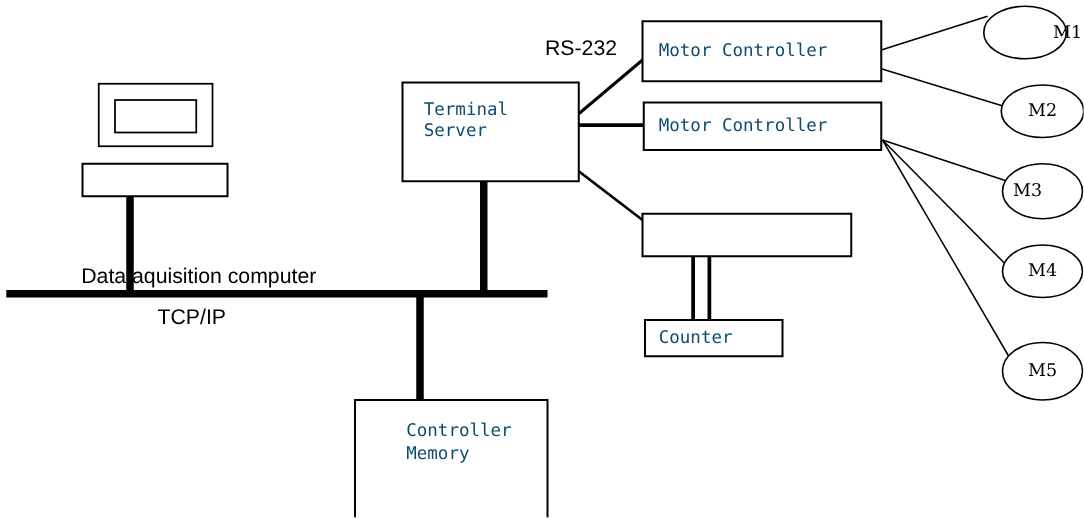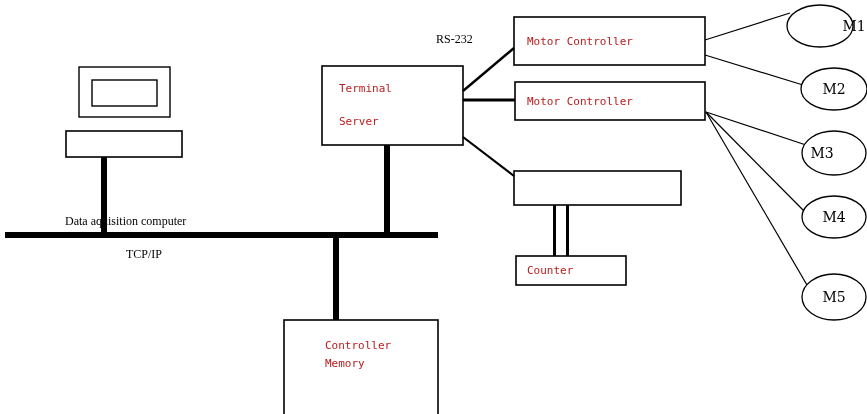--- a/index.html
+++ b/index.html
@@ -17,33 +17,33 @@
   }
   #svg-layer {
     position: absolute;
     left: 0;
     top: 0;
     width: 867px;
     height: 414px;
   }
   .node-label {
     position: absolute;
-    color: #b91c1c;
+    color: #0c4a6e;
     font-family: "DejaVu Sans Mono", "Liberation Mono", monospace;
-    font-size: 11px;
+    font-size: 14px;
     line-height: 17px;
     white-space: pre;
     letter-spacing: 0px;
     pointer-events: none;
   }
   .free-label {
     position: absolute;
     color: #000000;
-    font-family: Liberation Serif, serif;
-    font-size: 12px;
+    font-family: Liberation Sans, sans-serif;
+    font-size: 17px;
     line-height: 16px;
     white-space: pre;
   }
   .motor-label {
     position: absolute;
     color: #000000;
     font-family: "DejaVu Serif", "Liberation Serif", serif;
     font-size: 14px;
     line-height: 16px;
     white-space: pre;
@@ -96,21 +96,21 @@
     <ellipse cx="820" cy="26" rx="33" ry="21" fill="#ffffff" stroke="#000000" stroke-width="1.3"></ellipse>
     <ellipse cx="834" cy="89" rx="33" ry="21" fill="#ffffff" stroke="#000000" stroke-width="1.3"></ellipse>
     <ellipse cx="834" cy="153" rx="32" ry="22" fill="#ffffff" stroke="#000000" stroke-width="1.3"></ellipse>
     <ellipse cx="834" cy="217" rx="32" ry="21" fill="#ffffff" stroke="#000000" stroke-width="1.3"></ellipse>
     <ellipse cx="834" cy="297" rx="32" ry="23" fill="#ffffff" stroke="#000000" stroke-width="1.3"></ellipse>
   </svg>
 
   <div class="free-label" style="left:65px; top:173px;margin-top:40px;">Data aquisition computer</div>
 
   <div class="node-label" style="left:339px; top:80px;">Terminal</div>
-  <div class="node-label" style="left:339px; top:113px;text-align:right;">Server</div>
+  <div class="node-label" style="left:339px; top:97px;text-align:right;">Server</div>
 
   <div class="node-label" style="left:527px; top:33px;">Motor Controller</div>
   <div class="node-label" style="left:527px; top:93px;">Motor Controller</div>
 
   <div class="node-label" style="left:527px; top:262px;">Counter</div>
 
   <div class="node-label" style="left:325px; top:337px;">Controller</div>
   <div class="node-label" style="left:325px; top:355px;">Memory</div>
 
   <div class="free-label" style="left:436px; top:31px;">RS-232</div>

